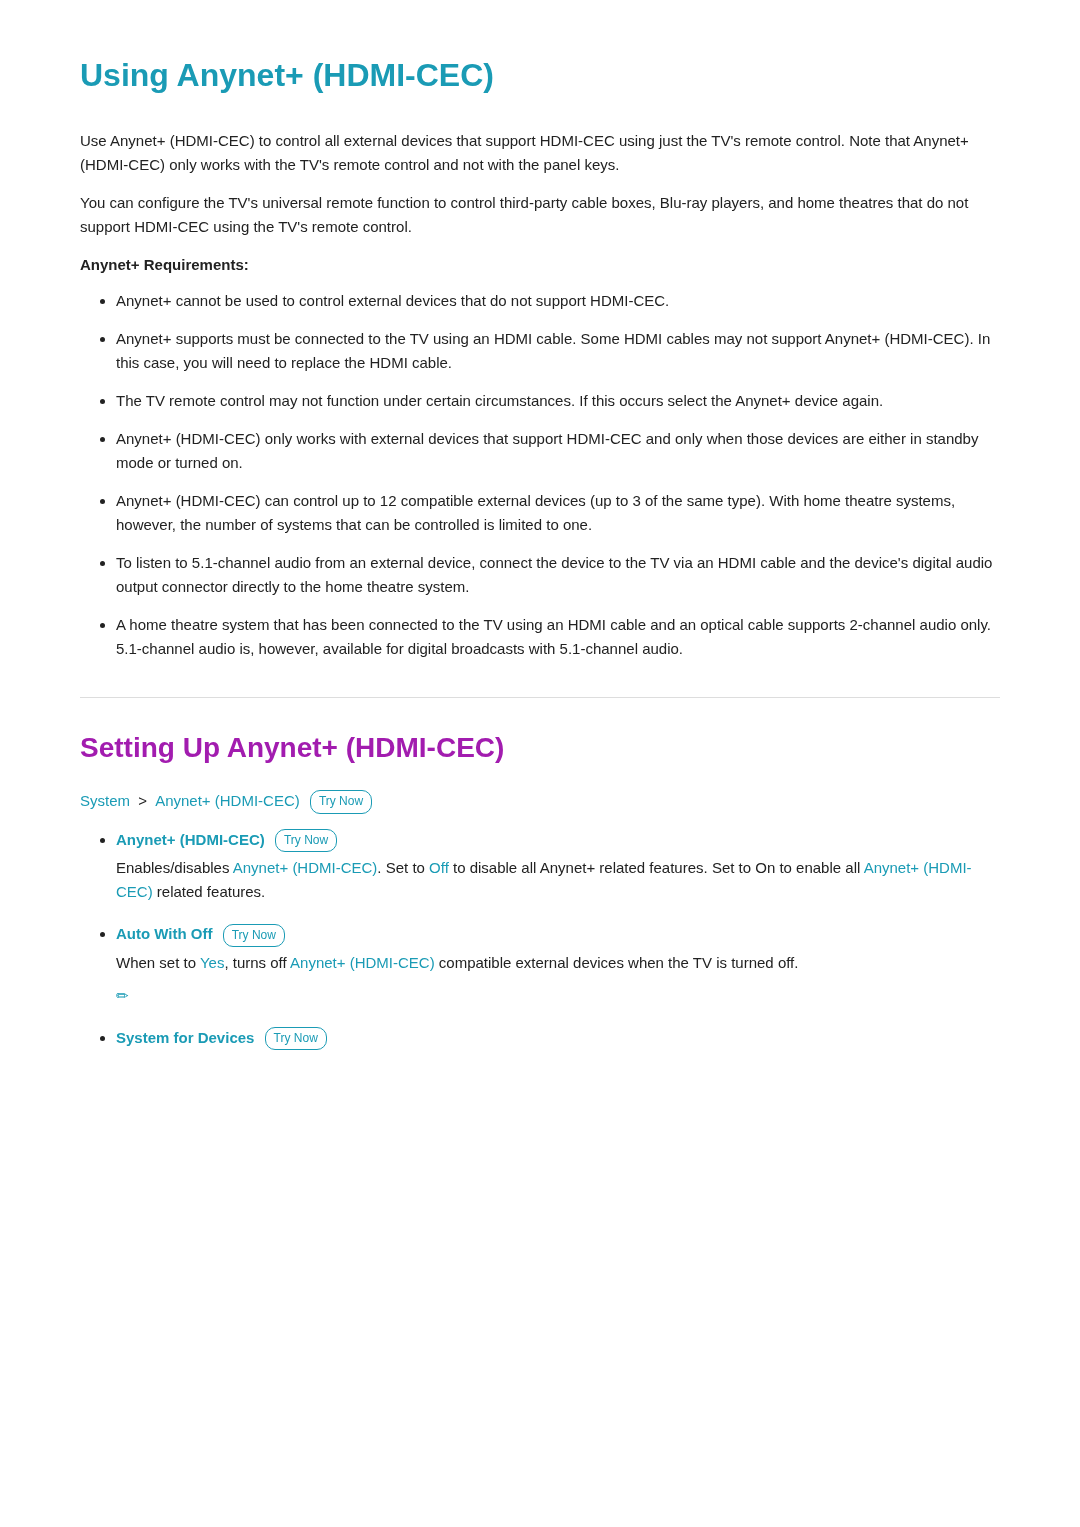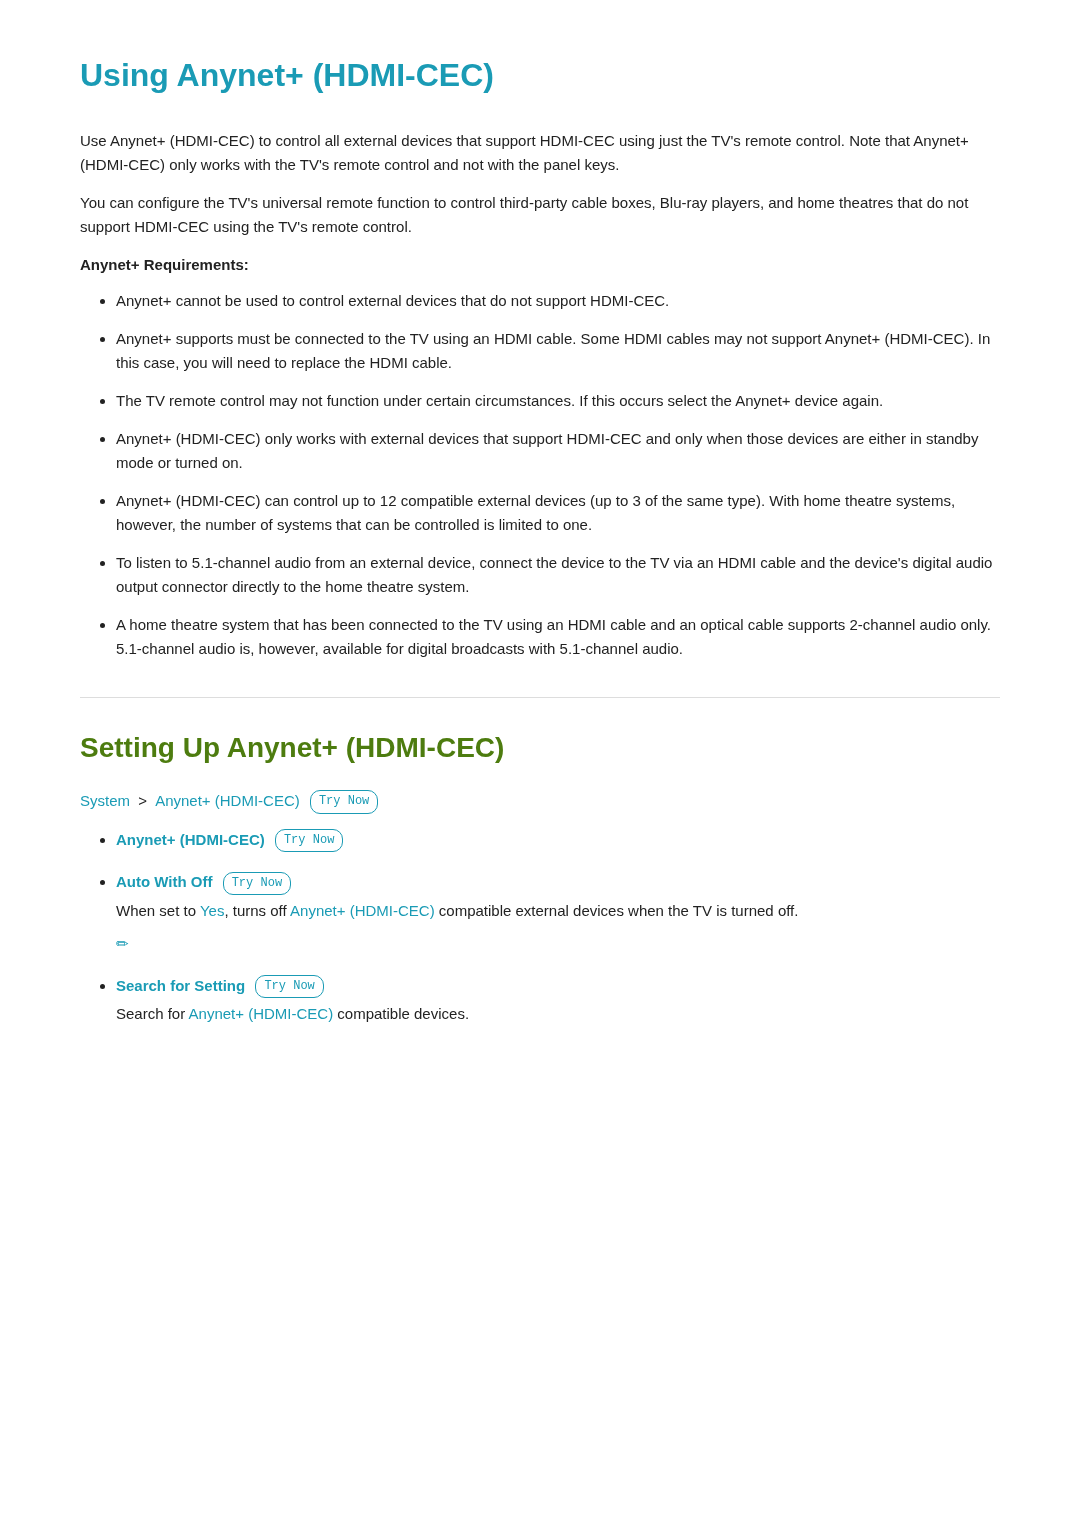--- a/index.html
+++ b/index.html
@@ -54,21 +54,21 @@
 
     .section-divider {
       border: none;
       border-top: 1px solid #ddd;
       margin: 36px 0 28px 0;
     }
 
     .section-title {
       font-size: 28px;
       font-weight: bold;
-      color: #4d7c0f;
+      color: #a21caf;
       margin-bottom: 18px;
     }
 
     .breadcrumb {
       font-size: 15px;
       margin-bottom: 14px;
       color: #1a9bb5;
     }
 
     .breadcrumb .separator {
@@ -79,21 +79,20 @@
     .try-now-badge {
       display: inline-block;
       border: 1.5px solid #1a9bb5;
       color: #1a9bb5;
       border-radius: 10px;
       font-size: 12px;
       padding: 1px 8px;
       margin-left: 6px;
       vertical-align: middle;
       font-weight: normal;
-      font-family: Liberation Mono, monospace;
     }
 
     .sub-bullet-list {
       list-style: disc;
       padding-left: 36px;
       margin-bottom: 10px;
     }
 
     .sub-bullet-list li {
       margin-bottom: 10px;
@@ -174,39 +173,39 @@
   <span class="cyan">Anynet+ (HDMI-CEC)</span>
   <span class="try-now-badge">Try Now</span>
 </div>
 
 <ul class="sub-bullet-list">
 
   <li>
     <div class="list-item-block">
       <span class="item-label">Anynet+ (HDMI-CEC)</span>
       <span class="try-now-badge">Try Now</span>
+      <div class="item-description">
+        Enables/disables <span class="cyan">Anynet+ (HDMI-CEC)</span>. Set to <span class="cyan">Off</span> to disable all Anynet+ related features. Set to On to enable all <span class="cyan">Anynet+ (HDMI-CEC)</span> related features.
+      </div>
     </div>
   </li>
 
   <li>
     <div class="list-item-block">
       <span class="item-label">Auto With Off</span>
       <span class="try-now-badge">Try Now</span>
       <div class="item-description">
         When set to <span class="cyan">Yes</span>, turns off <span class="cyan">Anynet+ (HDMI-CEC)</span> compatible external devices when the TV is turned off.
       </div>
       <div class="note-row">
         <span class="note-icon">✏</span>
       </div>
     </div>
   </li>
 
   <li>
     <div class="list-item-block">
-      <span class="item-label">Search for Setting</span>
+      <span class="item-label">System for Devices</span>
       <span class="try-now-badge">Try Now</span>
-      <div class="item-description">
-        Search for <span class="cyan">Anynet+ (HDMI-CEC)</span> compatible devices.
-      </div>
     </div>
   </li>
 
 </ul>
 
 </body></html>

